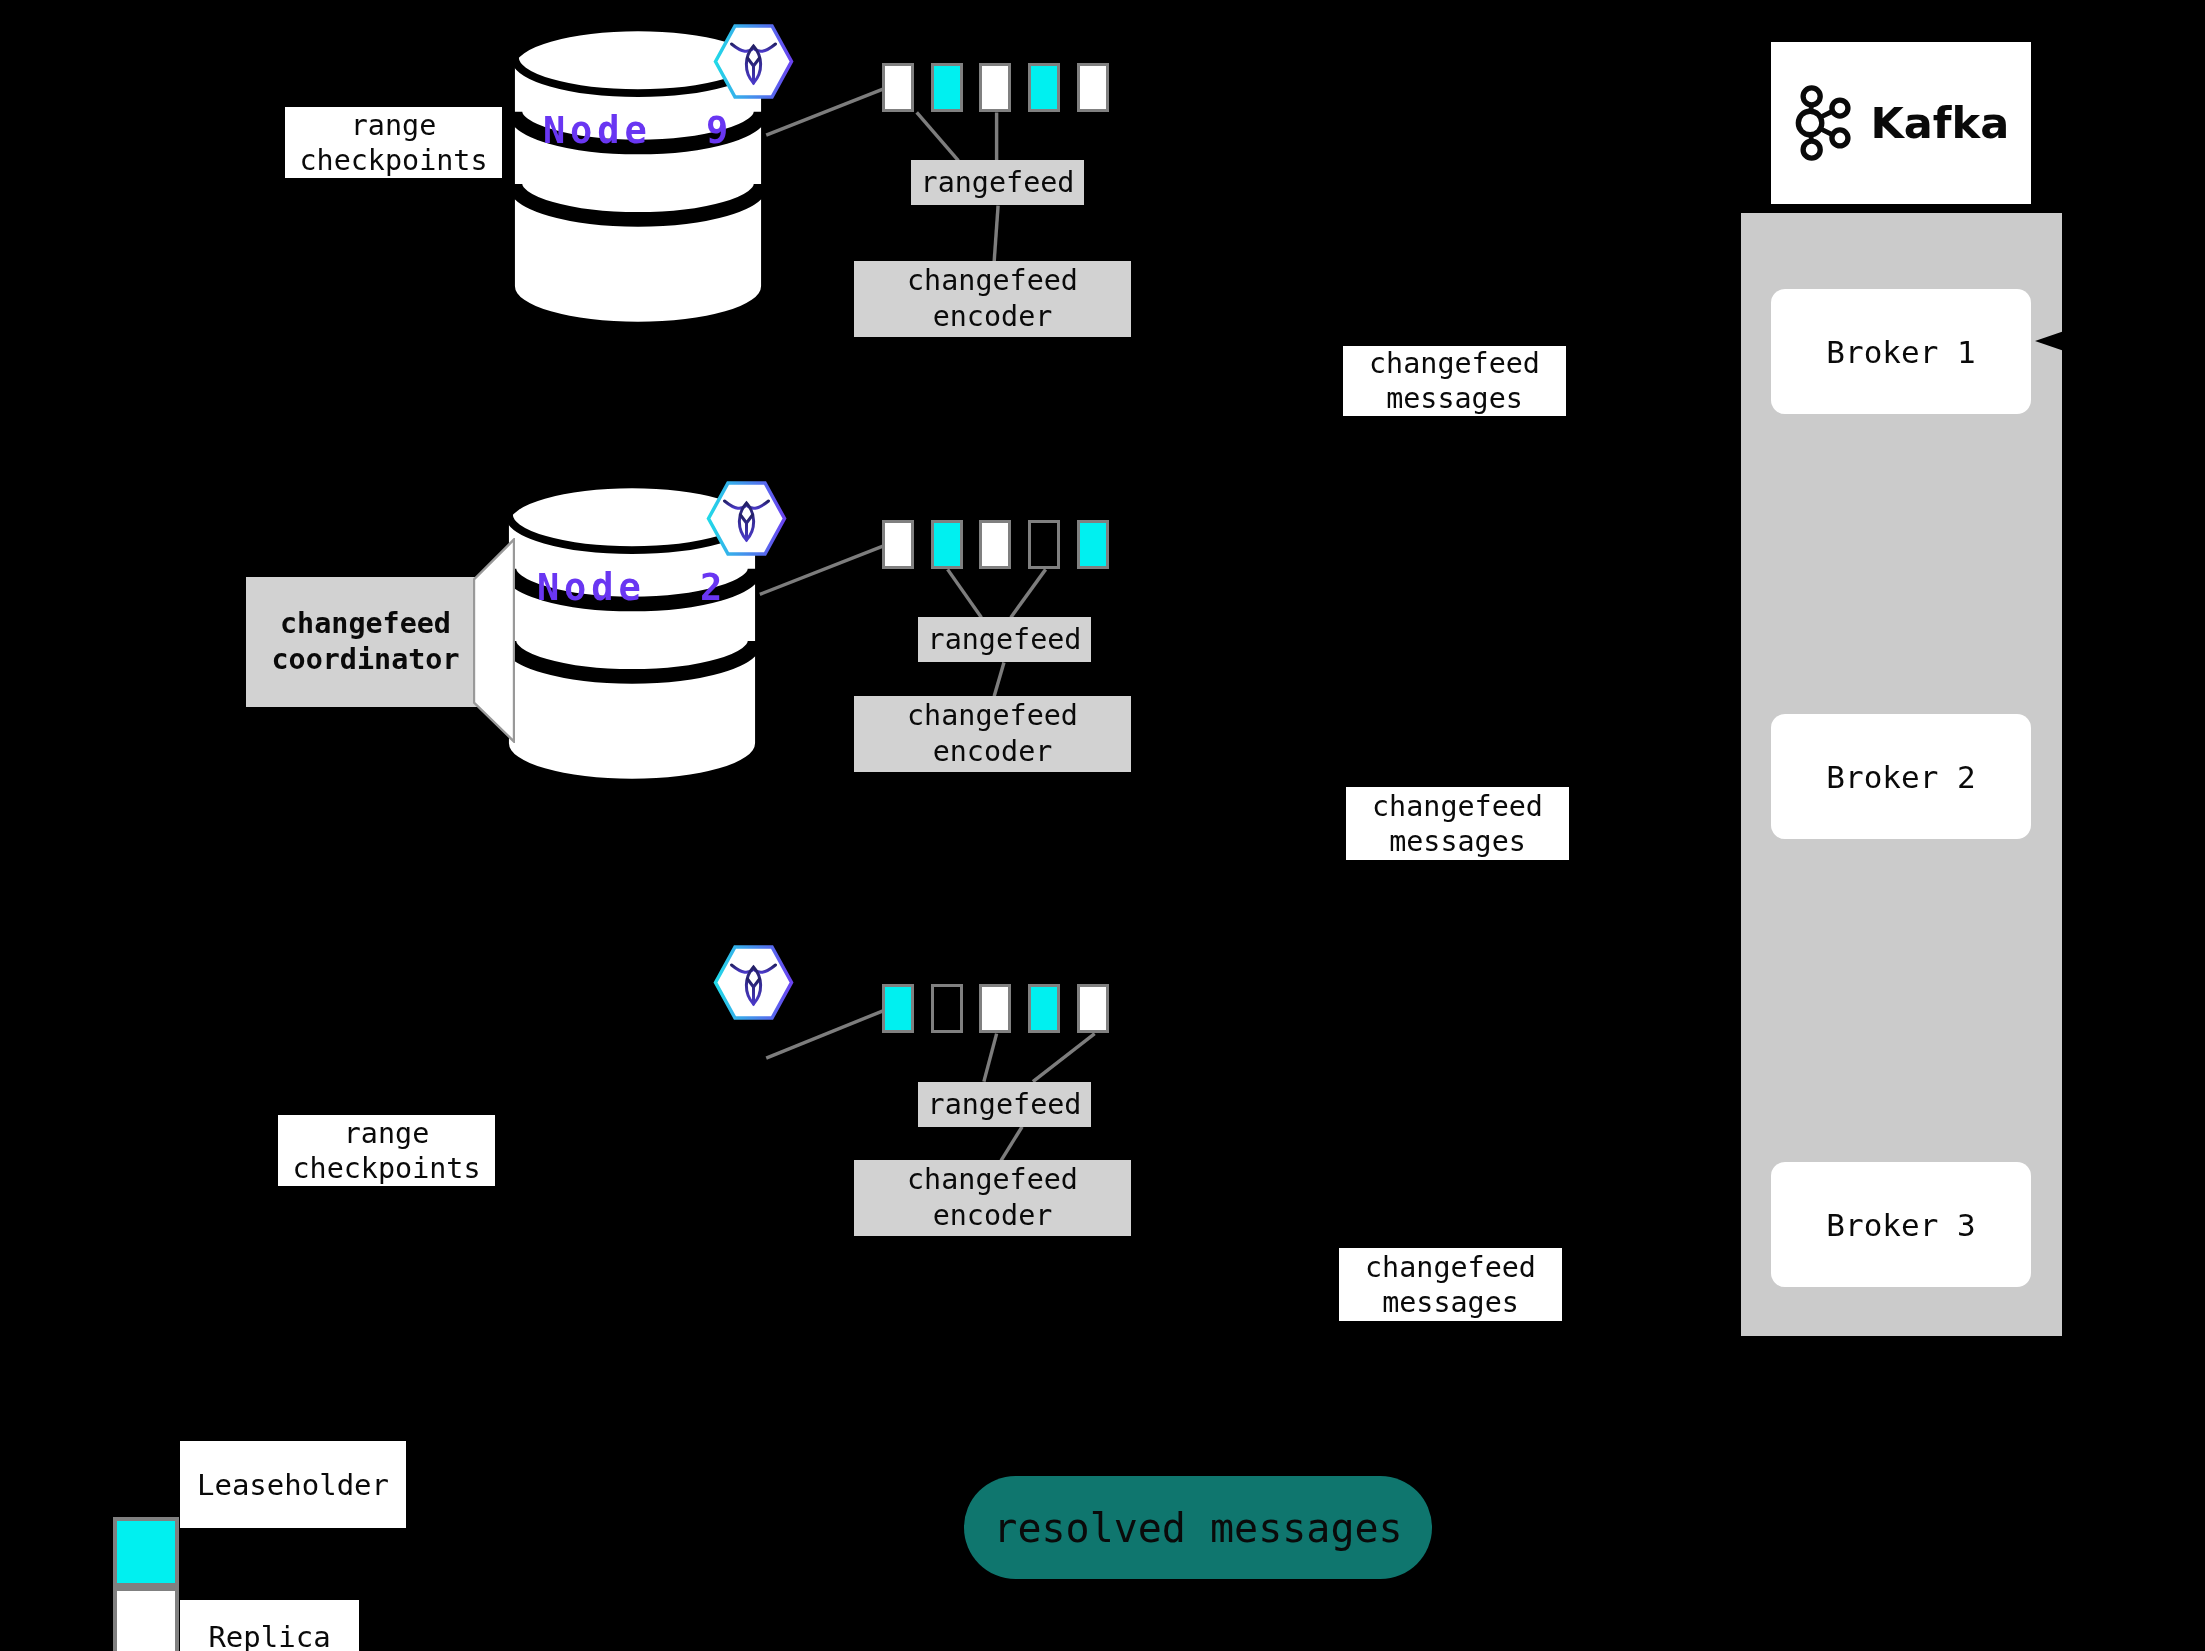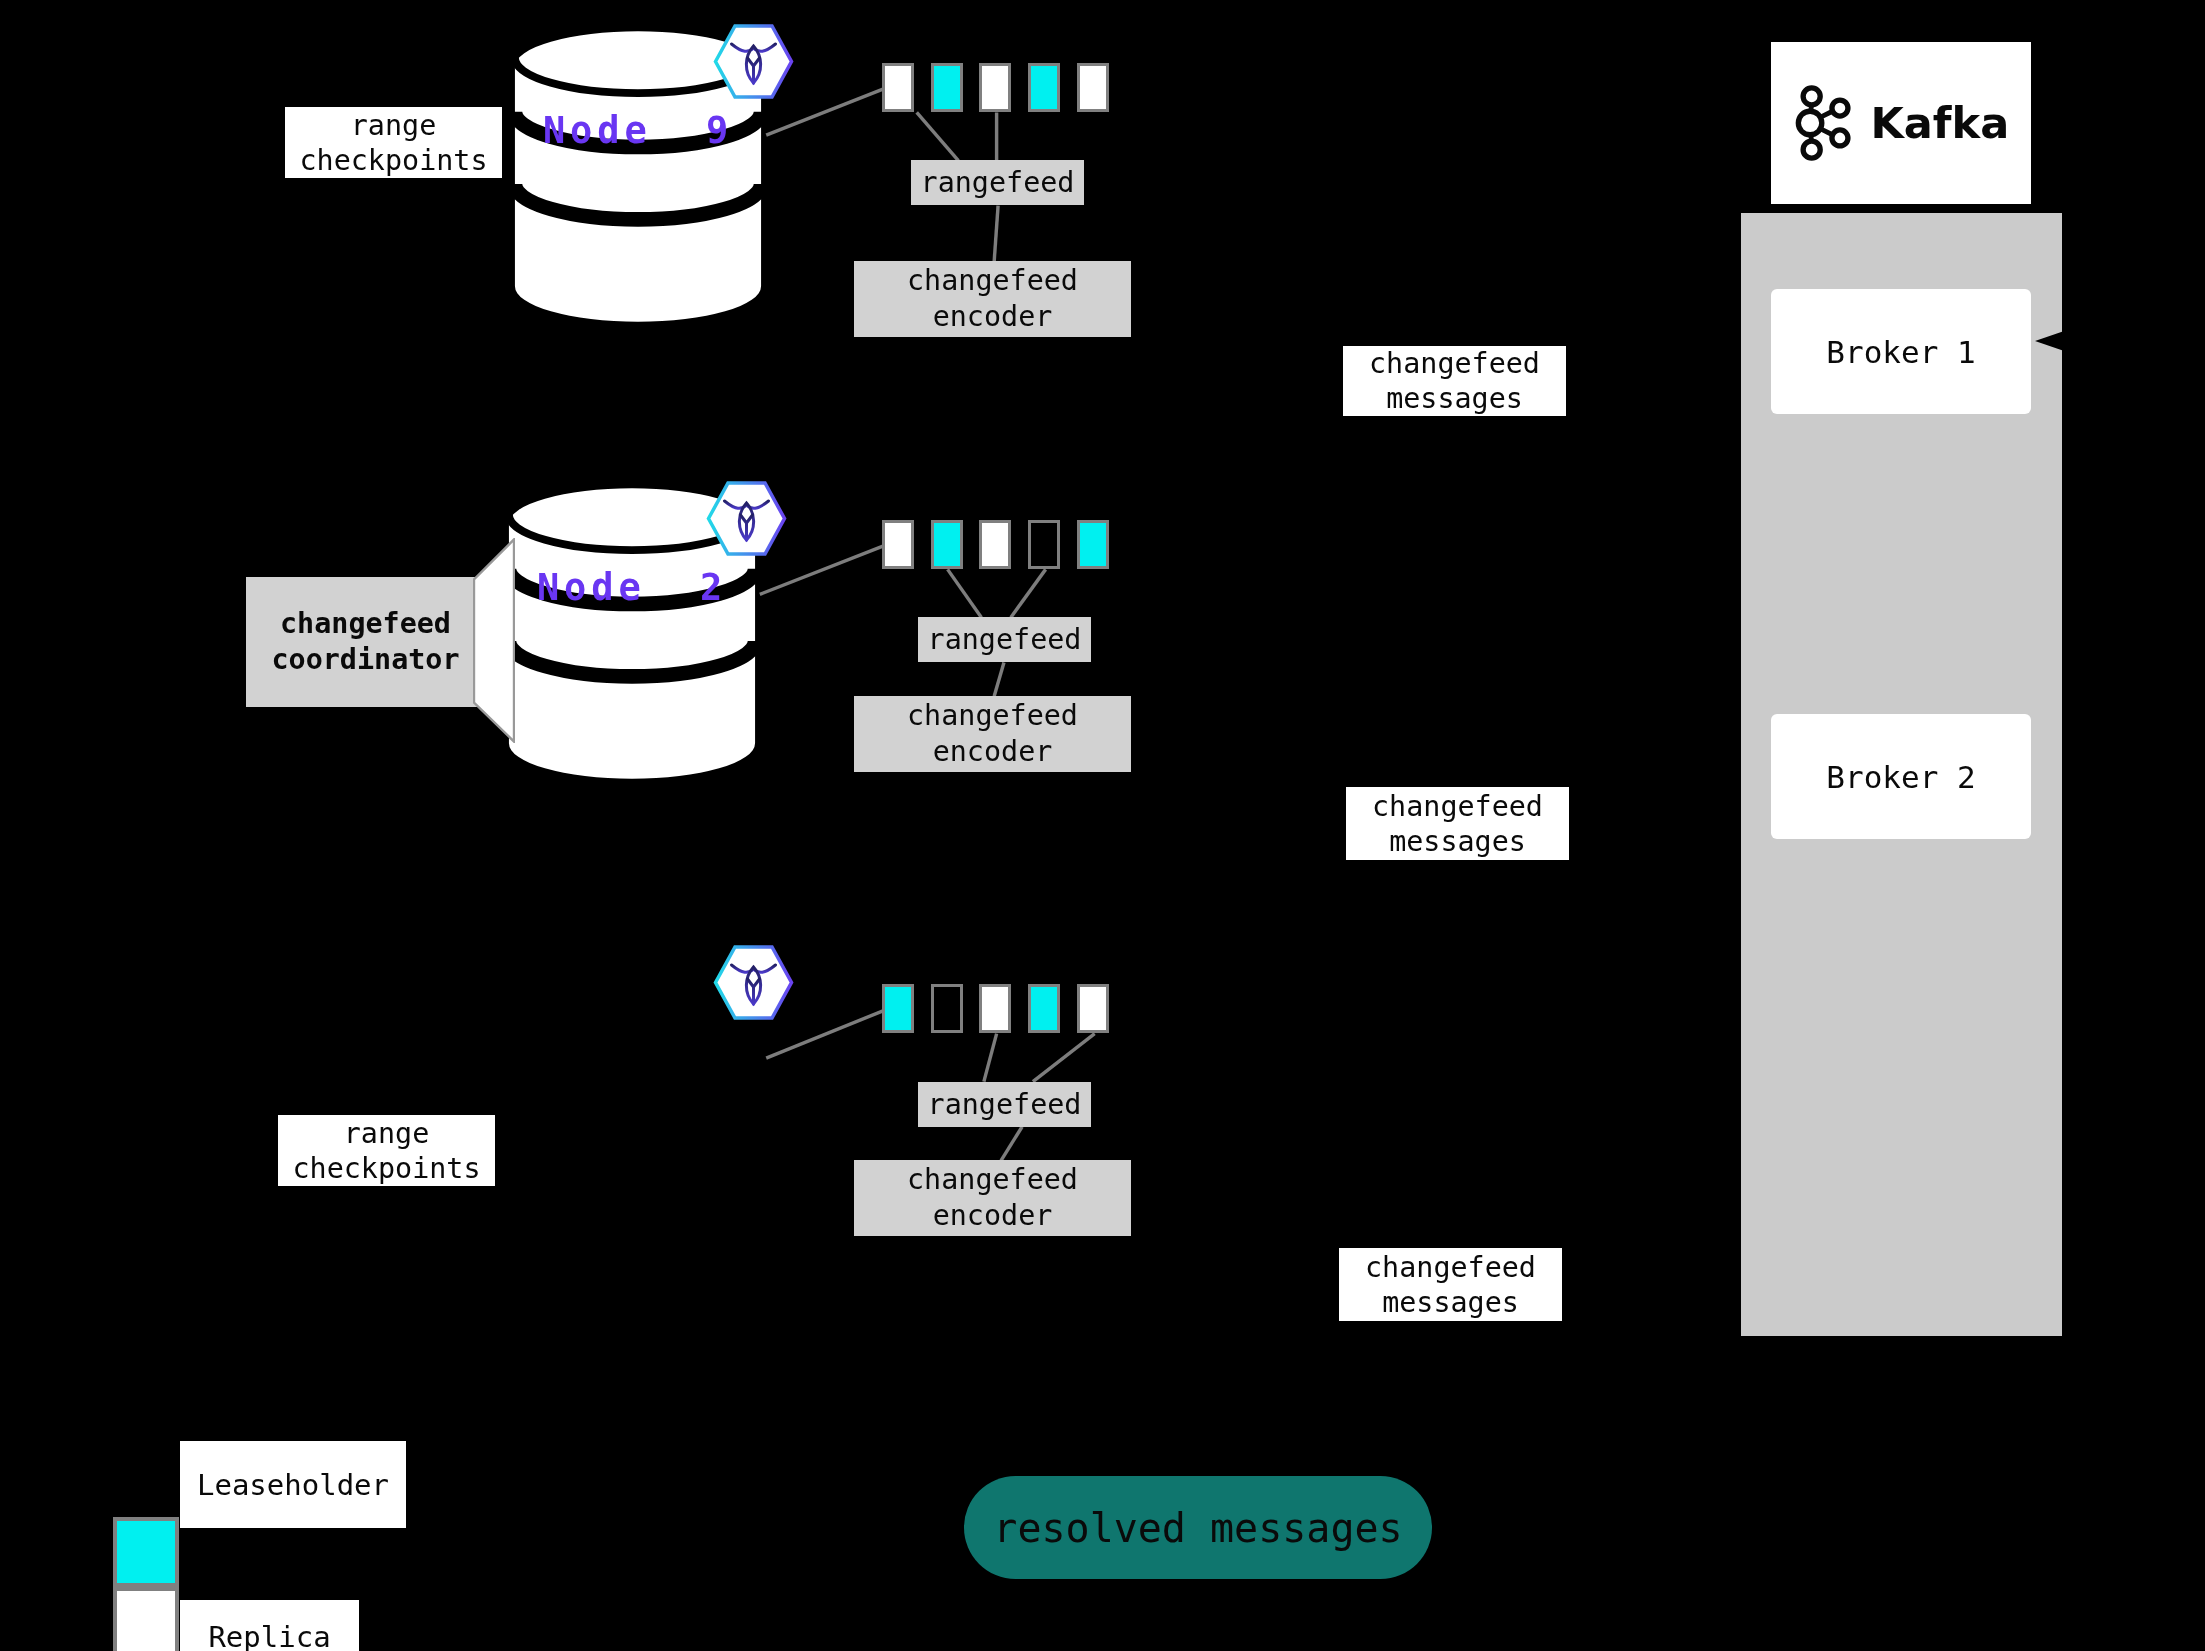--- a/index.html
+++ b/index.html
@@ -31,21 +31,21 @@
   .squares-row{display:flex;gap:16.7px;z-index:2;}
   .range-square{width:32px;height:49px;border:3.9px solid #808080;box-sizing:border-box;}
   .range-square.leaseholder{background:var(--leaseholder);}
   .range-square.replica{background:var(--replica);}
   .range-square.empty{background:transparent;}
 
   
   .kafka-box{background:#fff;display:flex;align-items:center;justify-content:center;gap:13.7px;z-index:2;}
   .kafka-word{font-family:"DejaVu Sans","Liberation Sans",sans-serif;font-weight:bold;font-size:43px;color:#0a0a0a;}
   .broker-container{background:var(--container-gray);z-index:1;}
-  .broker{background:#fff;border-radius:6px;display:flex;align-items:center;justify-content:center;
+  .broker{background:#fff;border-radius:14px;display:flex;align-items:center;justify-content:center;
           font-size:31px;z-index:2;}
   .arrowhead-left{width:0;height:0;border-top:12.7px solid transparent;border-bottom:12.7px solid transparent;
                   border-right:35px solid #000;z-index:3;}
 
   
   .pill{background:#0f766e;border-radius:54px;display:flex;align-items:center;justify-content:center;
         font-size:40px;z-index:2;}
 
   
   .legend-swatch{box-sizing:border-box;border:4.9px solid #808080;z-index:2;}
@@ -219,20 +219,21 @@
         <circle cx="88" cy="52" r="15"></circle>
           <circle cx="88" cy="108" r="15"></circle>
         <path d="M35,46 L33,58 M33,102 L35,114 M50,70 L74,58 M50,90 L74,102" stroke-width="9"></path>
       </g>
     </svg>
     <span class="kafka-word">Kafka</span>
   </div>
 
   <div class="abs broker" style="left:1771px;top:289px;width:260px;height:125px;">Broker 1</div>
   <div class="abs broker" style="left:1771px;top:714px;width:260px;height:125px;">Broker 2</div>
+  <div class="abs broker" style="left:1771px;top:1162px;width:260px;height:125px;">Broker 3</div>
 
   <div class="abs arrowhead-left" style="left:2035px;top:329px;"></div>
 
   <div class="abs pill" style="left:964px;top:1476px;width:468px;height:103px;">resolved messages</div>
 
   <div class="abs legend-swatch" style="left:113px;top:1517px;width:66px;height:70px;background:var(--leaseholder);"></div>
   <div class="abs legend-swatch" style="left:113px;top:1587px;width:66px;height:71px;background:var(--replica);"></div>
   <div class="abs legend-label" style="left:180px;top:1441px;width:226px;height:87px;">Leaseholder</div>
   <div class="abs legend-label" style="left:180px;top:1600px;width:179px;height:74px;">Replica</div>
 

